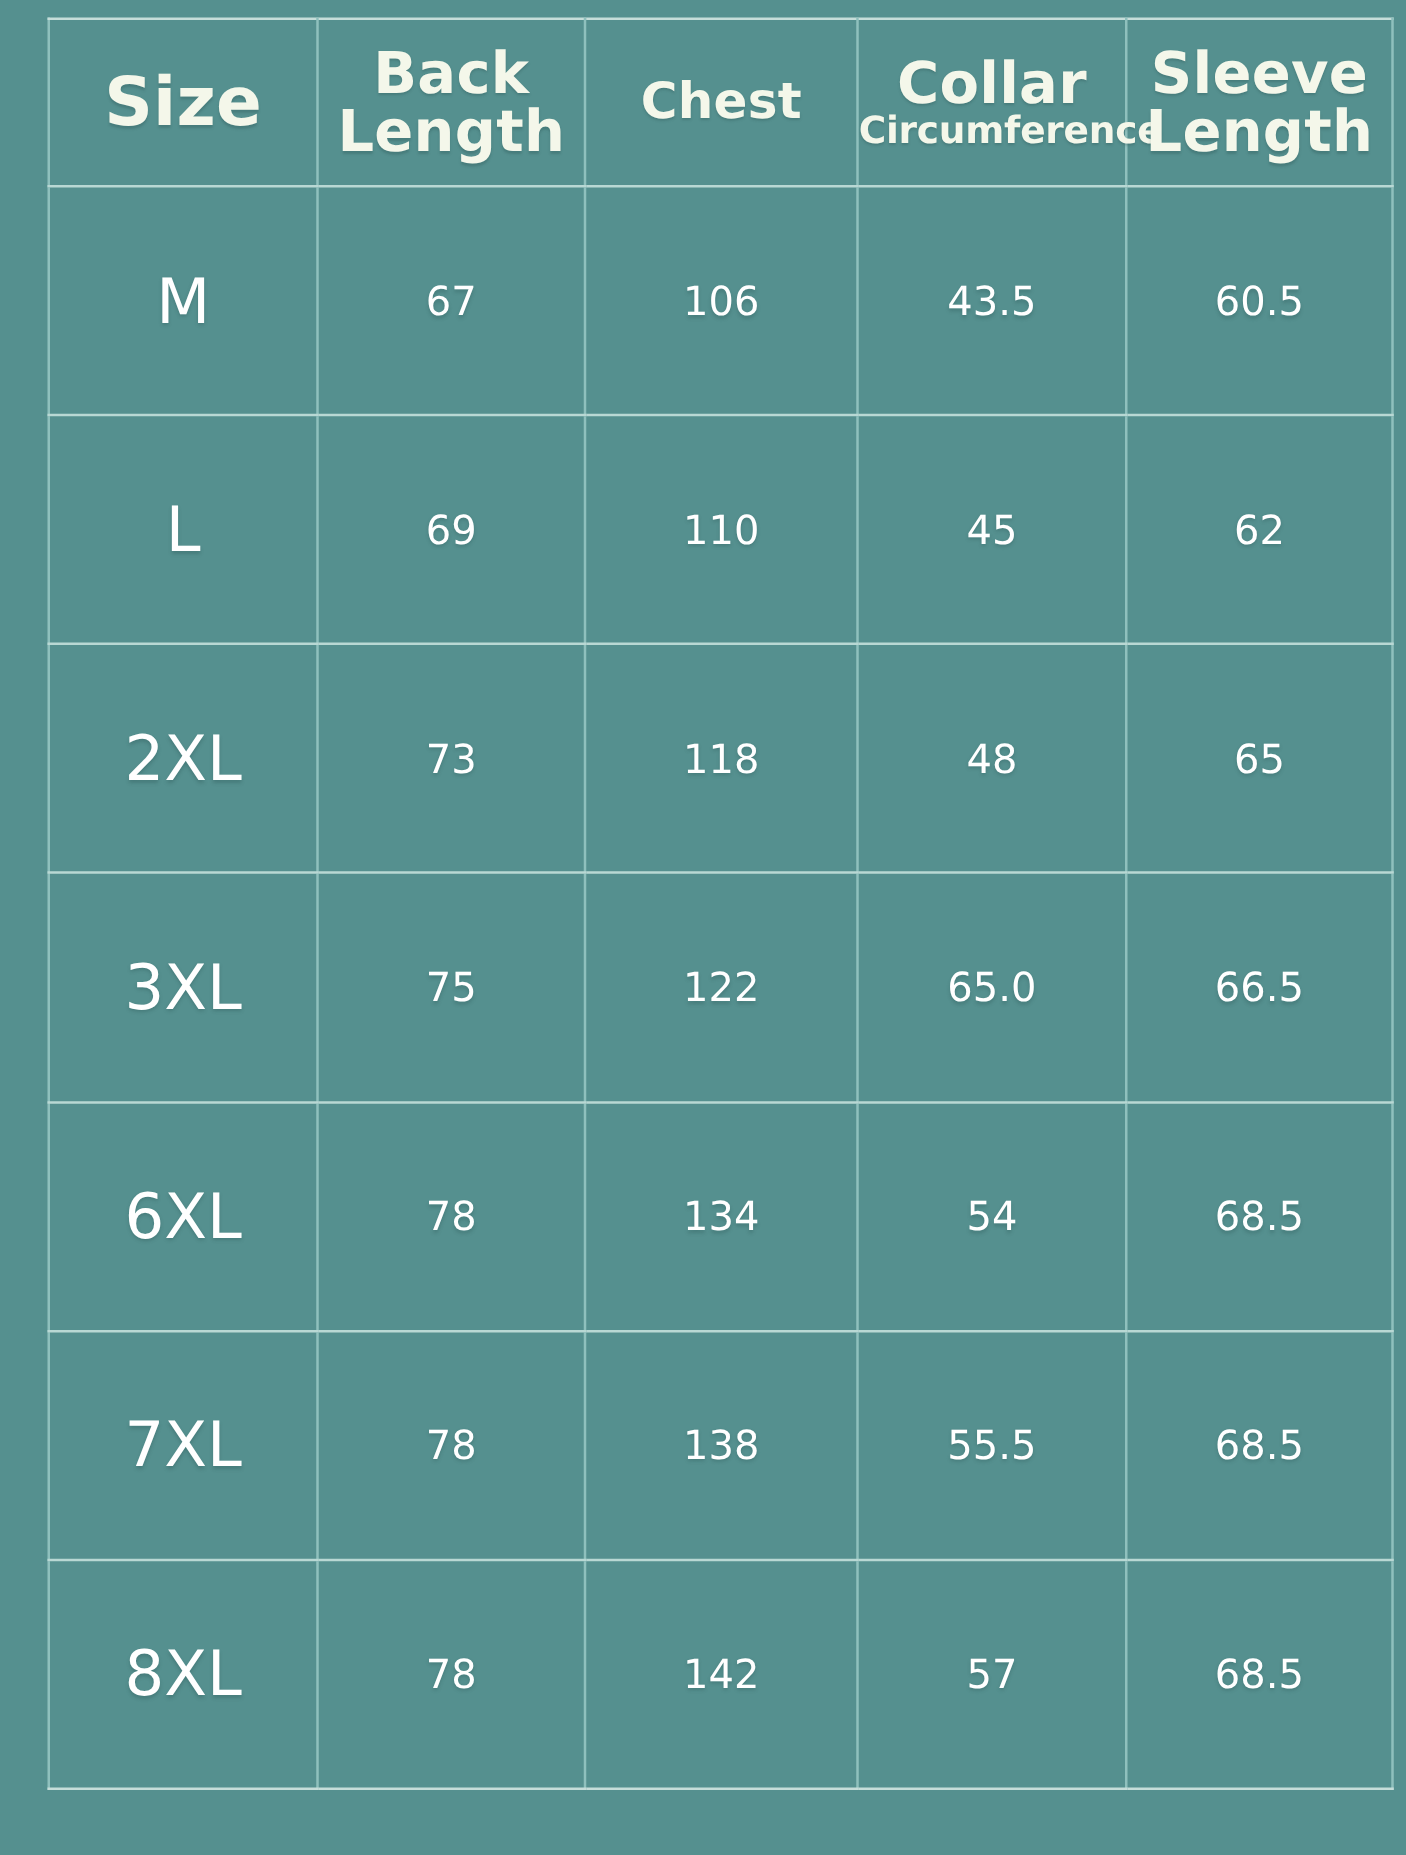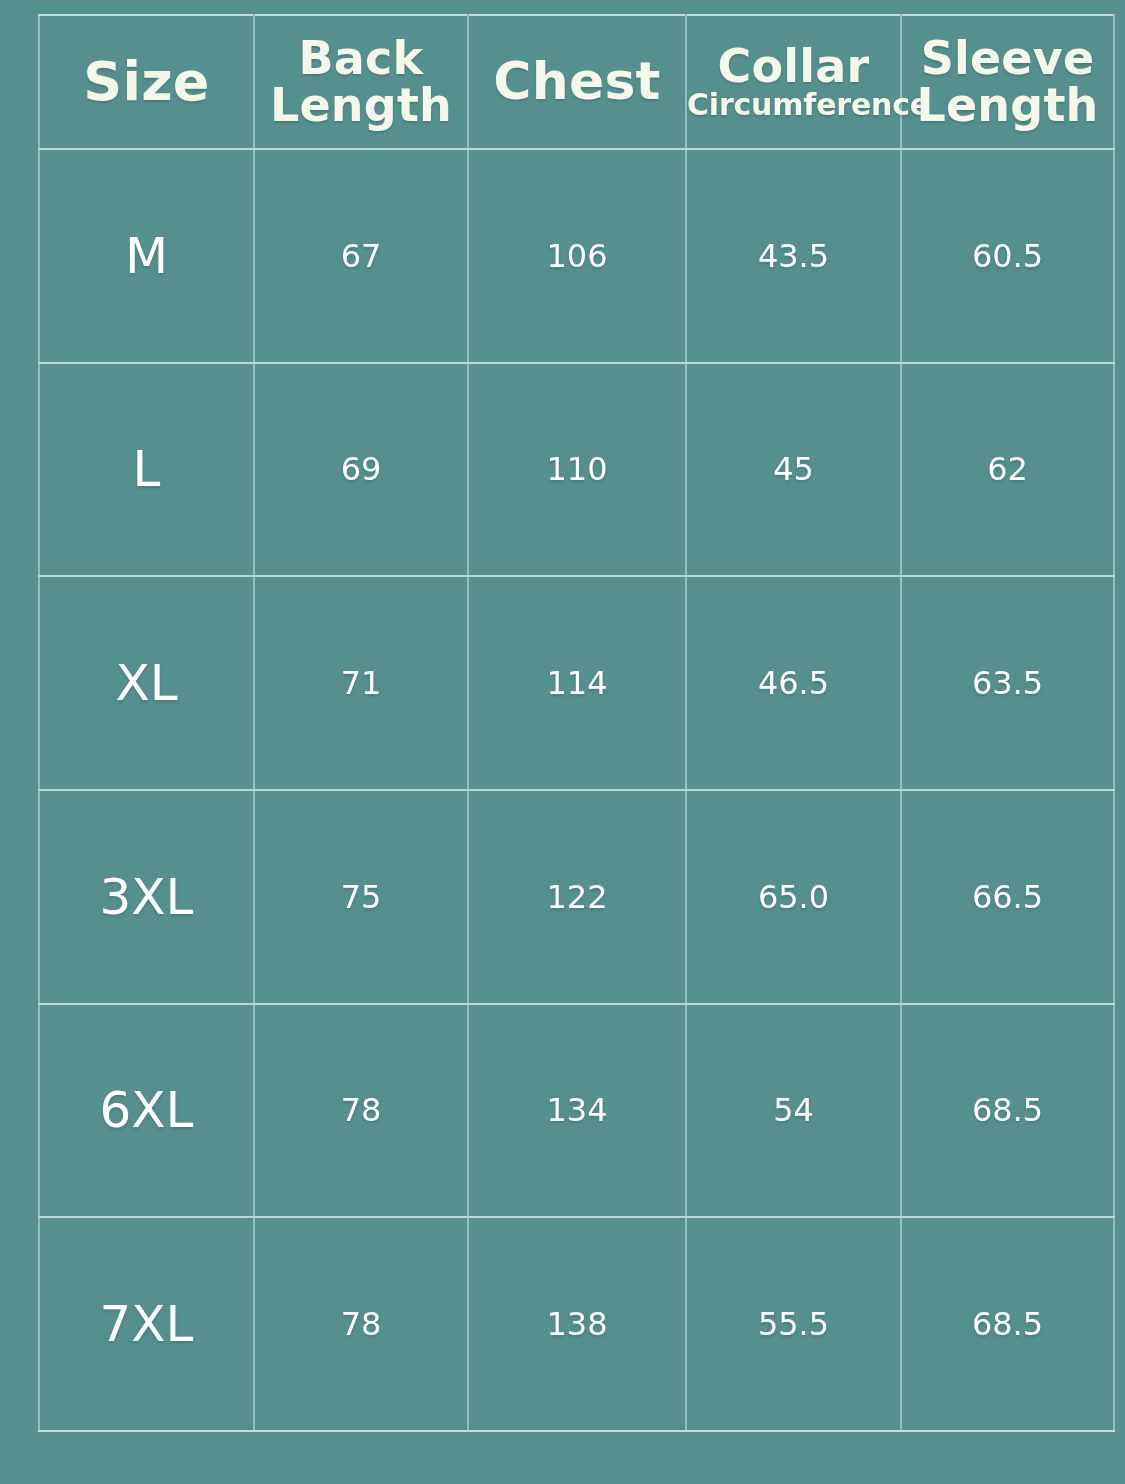--- a/index.html
+++ b/index.html
@@ -69,21 +69,21 @@
   table.size-table tbody td {
     height: 128.6px;
     font-weight: 400;
     color: #ffffff;
     text-shadow: 0 2px 3px rgba(40,80,80,0.32);
   }
 
   
   .h-size   { font-size: 54px; }
   .h-back   { font-size: 46px; }
-  .h-chest  { font-size: 52px; text-align: center; }
+  .h-chest  { font-size: 40px; text-align: center; }
   .h-sleeve { font-size: 46px; }
 
   .h-collar-top { font-size: 46px; display: block; }
   .h-collar-bot { font-size: 30px; display: block; letter-spacing: -0.2px; }
 
   
   .cell-size  { font-size: 50px; }
   .cell-num   { font-size: 32px; }
 
   
@@ -134,25 +134,25 @@
             <td><span class="cell-num">60.5</span></td>
           </tr>
           <tr>
             <td><span class="cell-size">L</span></td>
             <td><span class="cell-num">69</span></td>
             <td><span class="cell-num">110</span></td>
             <td><span class="cell-num">45</span></td>
             <td><span class="cell-num">62</span></td>
           </tr>
           <tr>
-            <td><span class="cell-size">XL</span></td>
-            <td><span class="cell-num">71</span></td>
-            <td><span class="cell-num">114</span></td>
-            <td><span class="cell-num">46.5</span></td>
-            <td><span class="cell-num">63.5</span></td>
+            <td><span class="cell-size">2XL</span></td>
+            <td><span class="cell-num">73</span></td>
+            <td><span class="cell-num">118</span></td>
+            <td><span class="cell-num">48</span></td>
+            <td><span class="cell-num">65</span></td>
           </tr>
           <tr>
             <td><span class="cell-size">3XL</span></td>
             <td><span class="cell-num">75</span></td>
             <td><span class="cell-num">122</span></td>
             <td><span class="cell-num">65.0</span></td>
             <td><span class="cell-num">66.5</span></td>
           </tr>
           <tr>
             <td><span class="cell-size">6XL</span></td>
@@ -161,16 +161,23 @@
             <td><span class="cell-num">54</span></td>
             <td><span class="cell-num">68.5</span></td>
           </tr>
           <tr>
             <td><span class="cell-size">7XL</span></td>
             <td><span class="cell-num">78</span></td>
             <td><span class="cell-num">138</span></td>
             <td><span class="cell-num">55.5</span></td>
             <td><span class="cell-num">68.5</span></td>
           </tr>
+          <tr>
+            <td><span class="cell-size">8XL</span></td>
+            <td><span class="cell-num">78</span></td>
+            <td><span class="cell-num">142</span></td>
+            <td><span class="cell-num">57</span></td>
+            <td><span class="cell-num">68.5</span></td>
+          </tr>
         </tbody>
     </table>
   </div>
 </div>
 
 </body></html>

